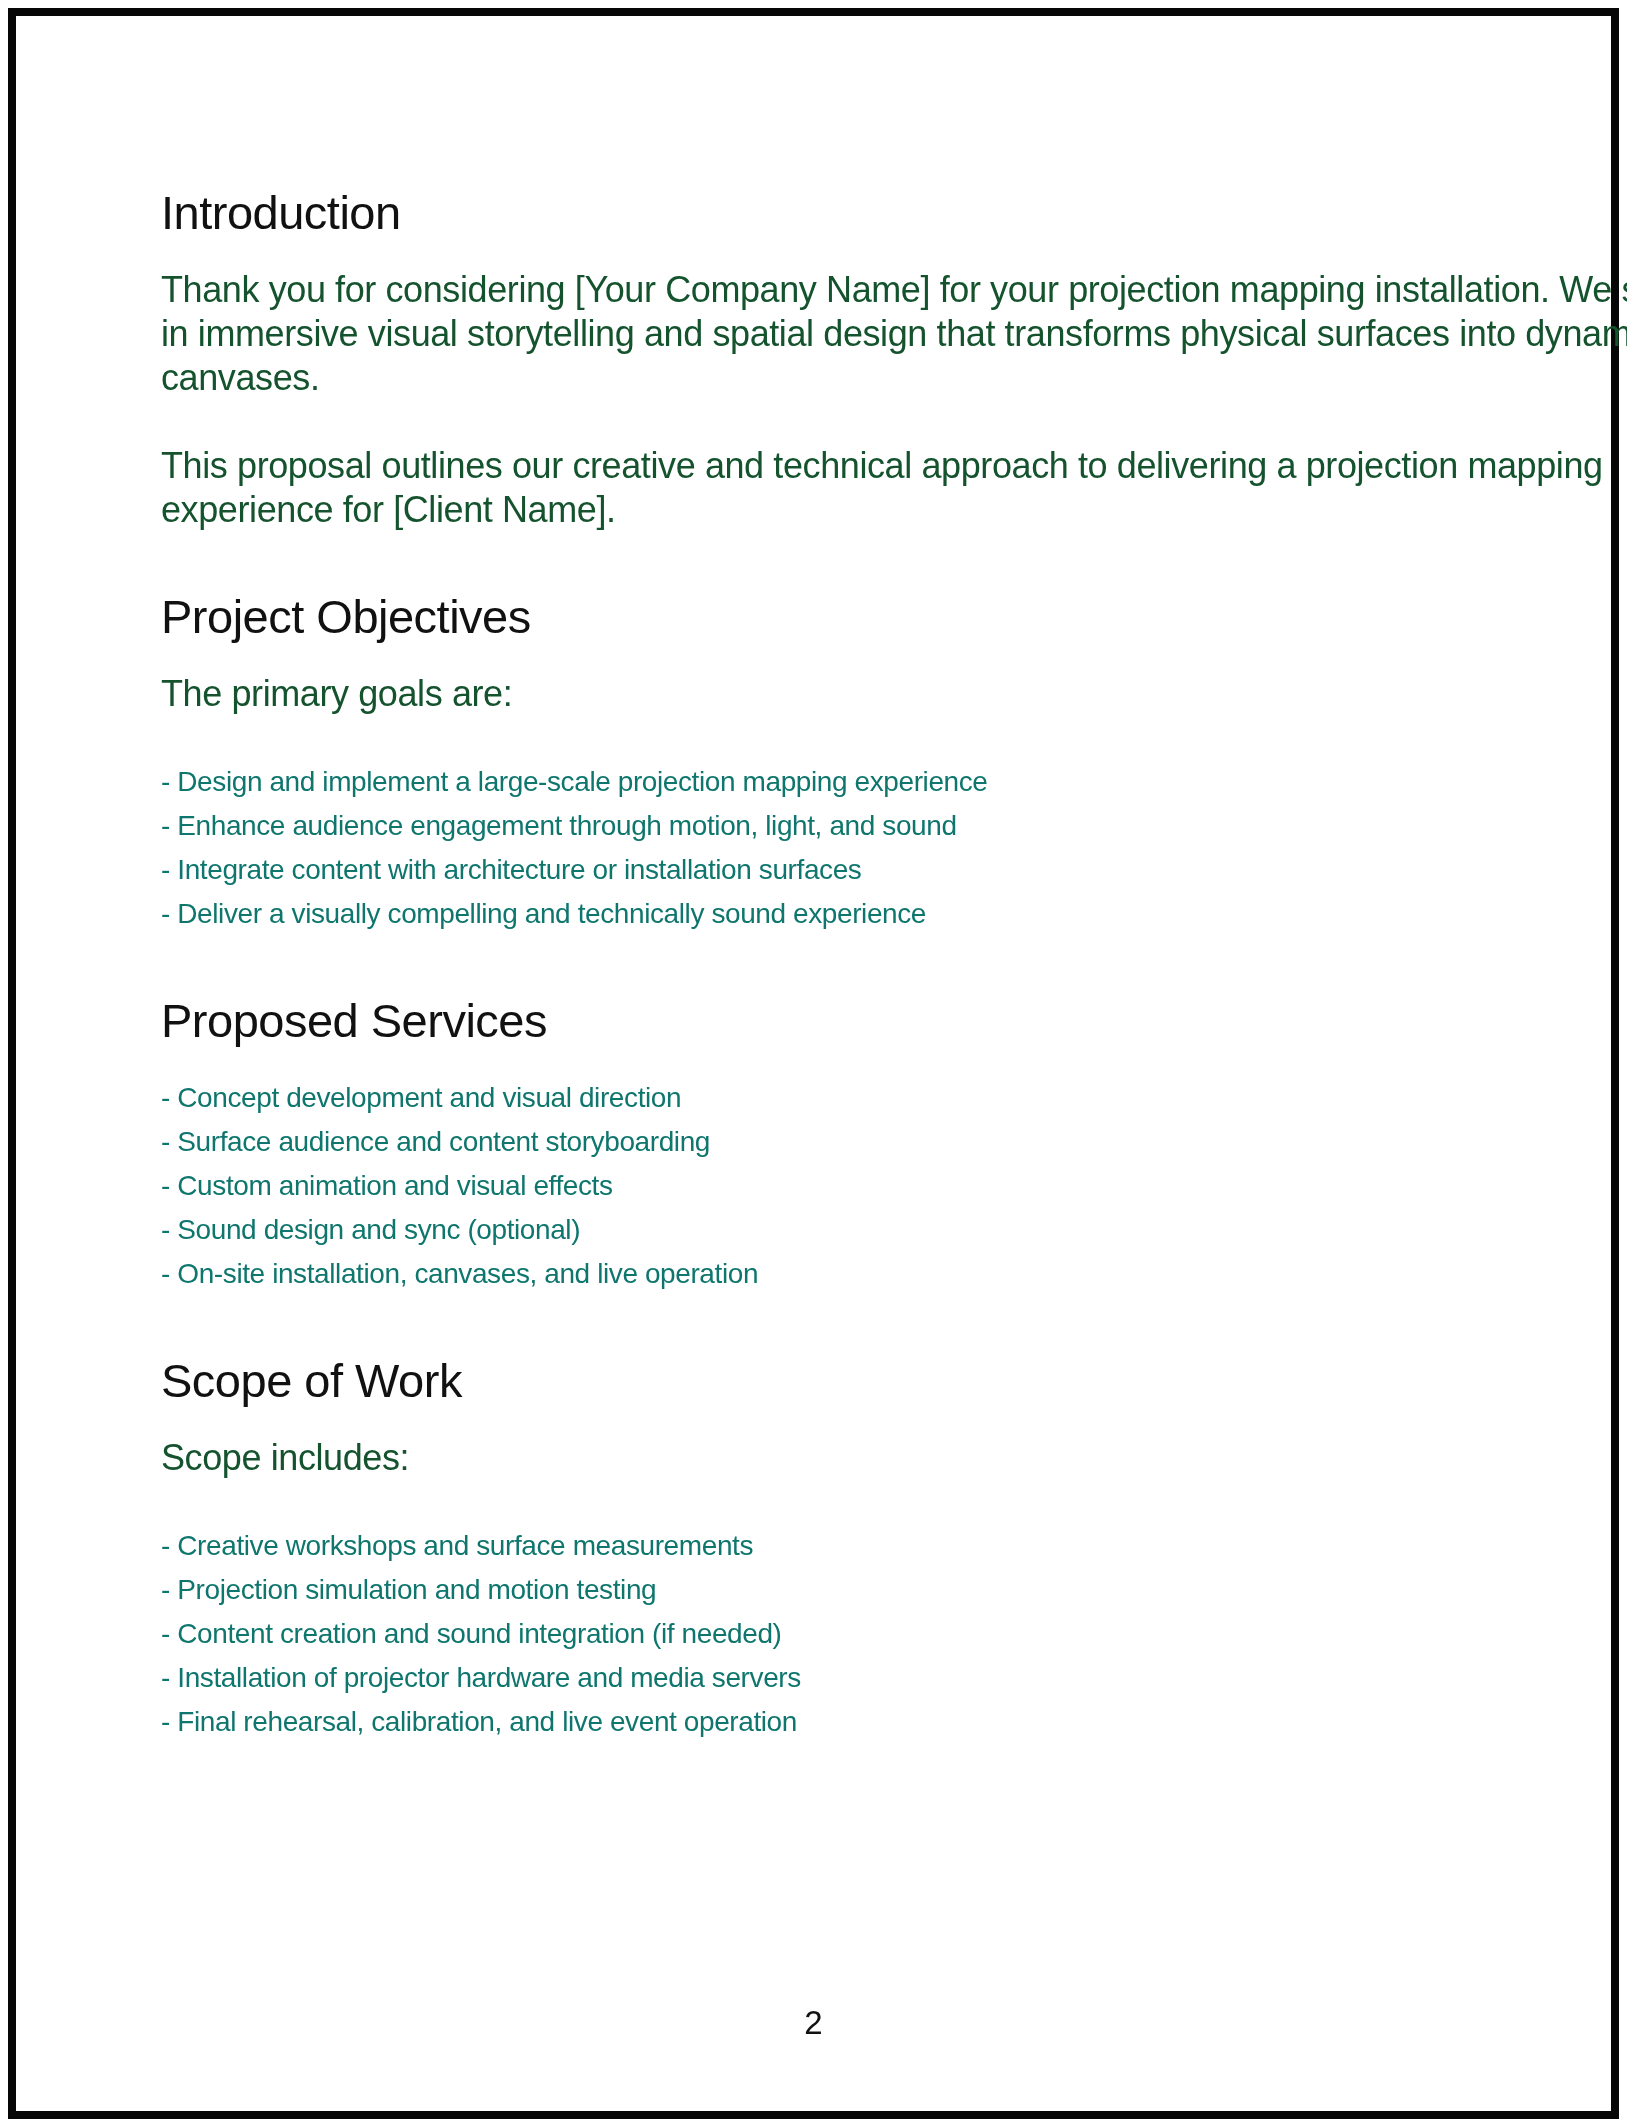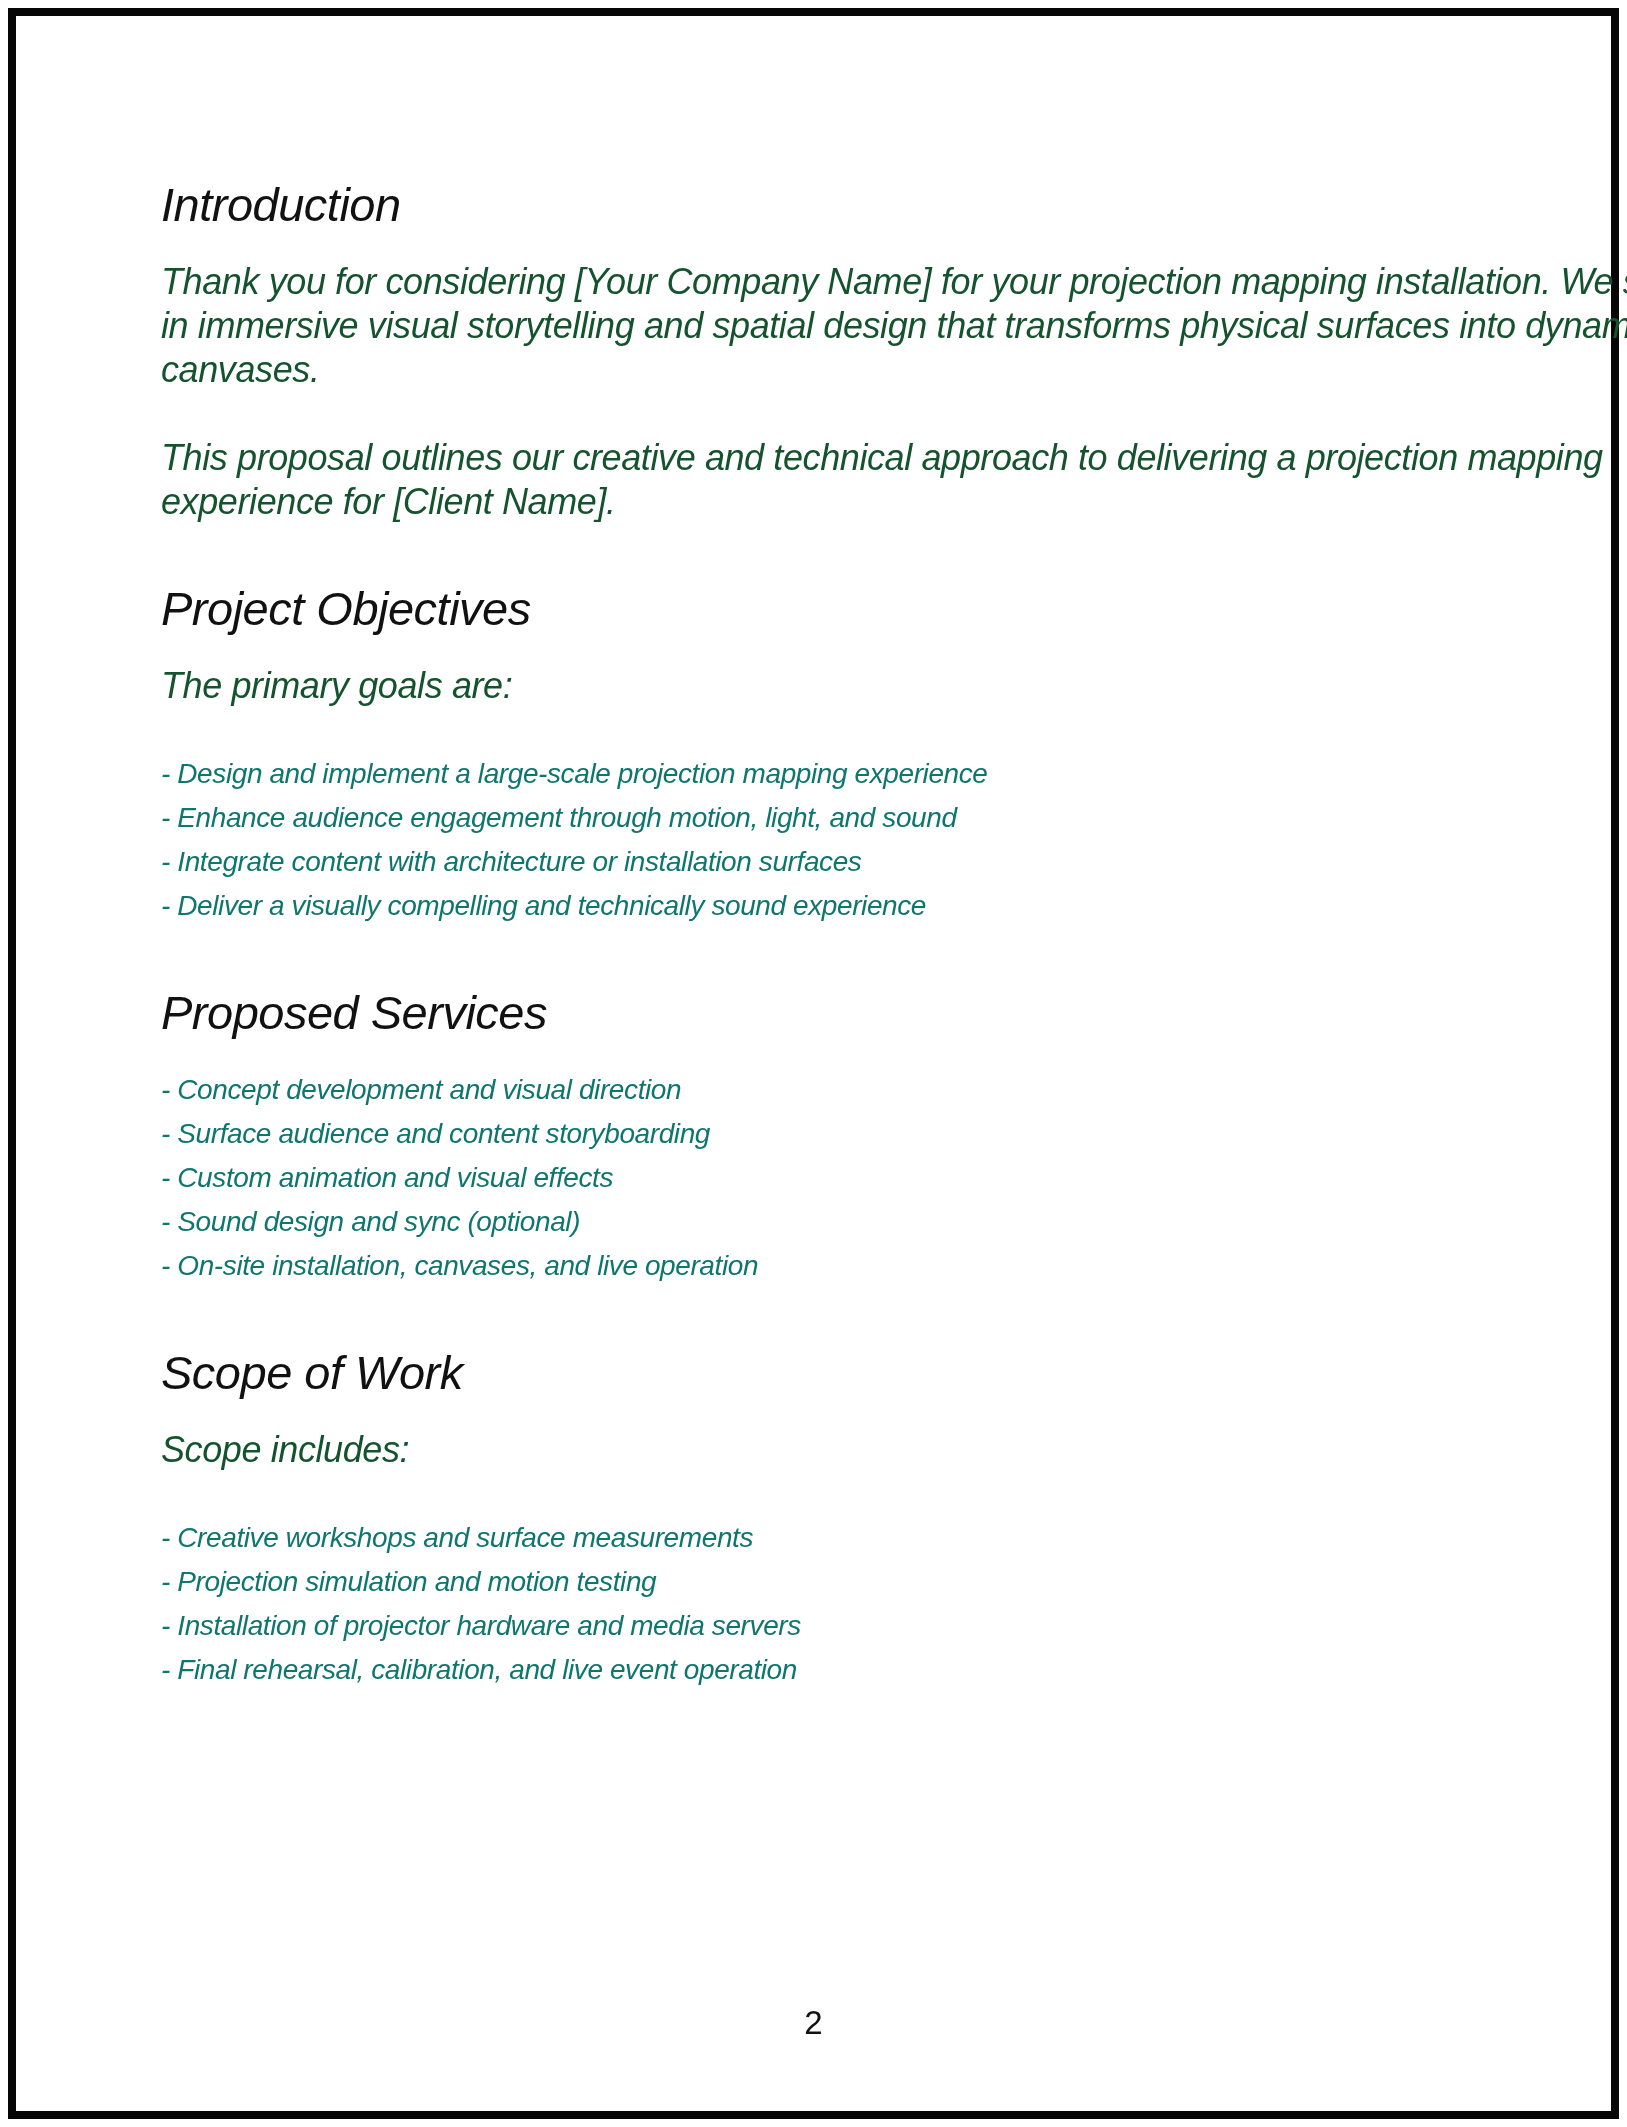--- a/index.html
+++ b/index.html
@@ -20,23 +20,22 @@
     left: 8px;
     top: 8px;
     right: 8px;
     bottom: 8px;
     border: 8px solid #060606;
     pointer-events: none;
   }
   .content {
     position: absolute;
     left: 161px;
-    top: 176px;
+    top: 184px;
     width: 1310px;
-    font-style: italic;
   }
   h1 {
     font-size: 47px;
     font-weight: 400;
     line-height: 58px;
     margin: 56px 0 26px 0;
     color: #111111;
     letter-spacing: -0.5px;
   }
   section:first-of-type h1 {
@@ -108,20 +107,21 @@
       <div class="list-item">- On-site installation, canvases, and live operation</div>
     </div>
   </section>
 
   <section>
     <h1>Scope of Work</h1>
     <p class="intro">Scope includes:</p>
     <div class="list">
       <div class="list-item">- Creative workshops and surface measurements</div>
       <div class="list-item">- Projection simulation and motion testing</div>
+      <div class="list-item">- Content creation and sound integration (if needed)</div>
       <div class="list-item">- Installation of projector hardware and media servers</div>
       <div class="list-item">- Final rehearsal, calibration, and live event operation</div>
     </div>
   </section>
 
 </main>
 
 <div class="page-number">2</div>
 
 </body></html>

